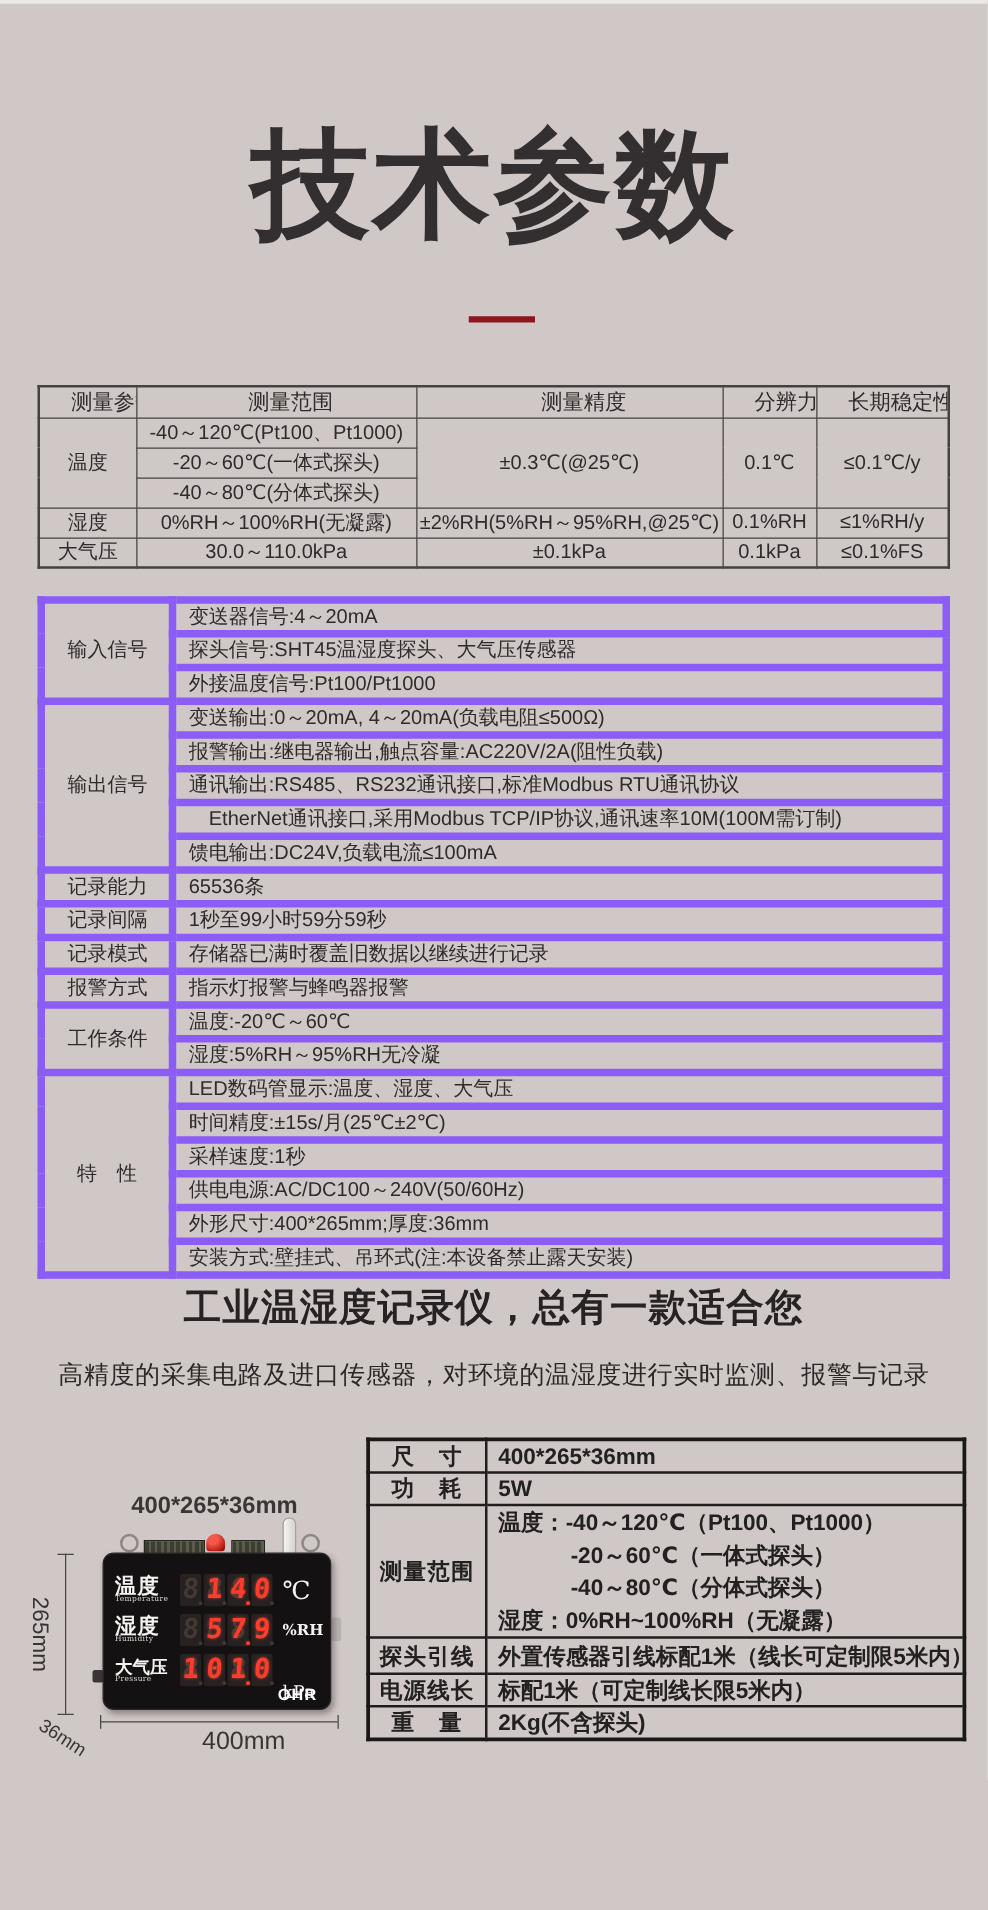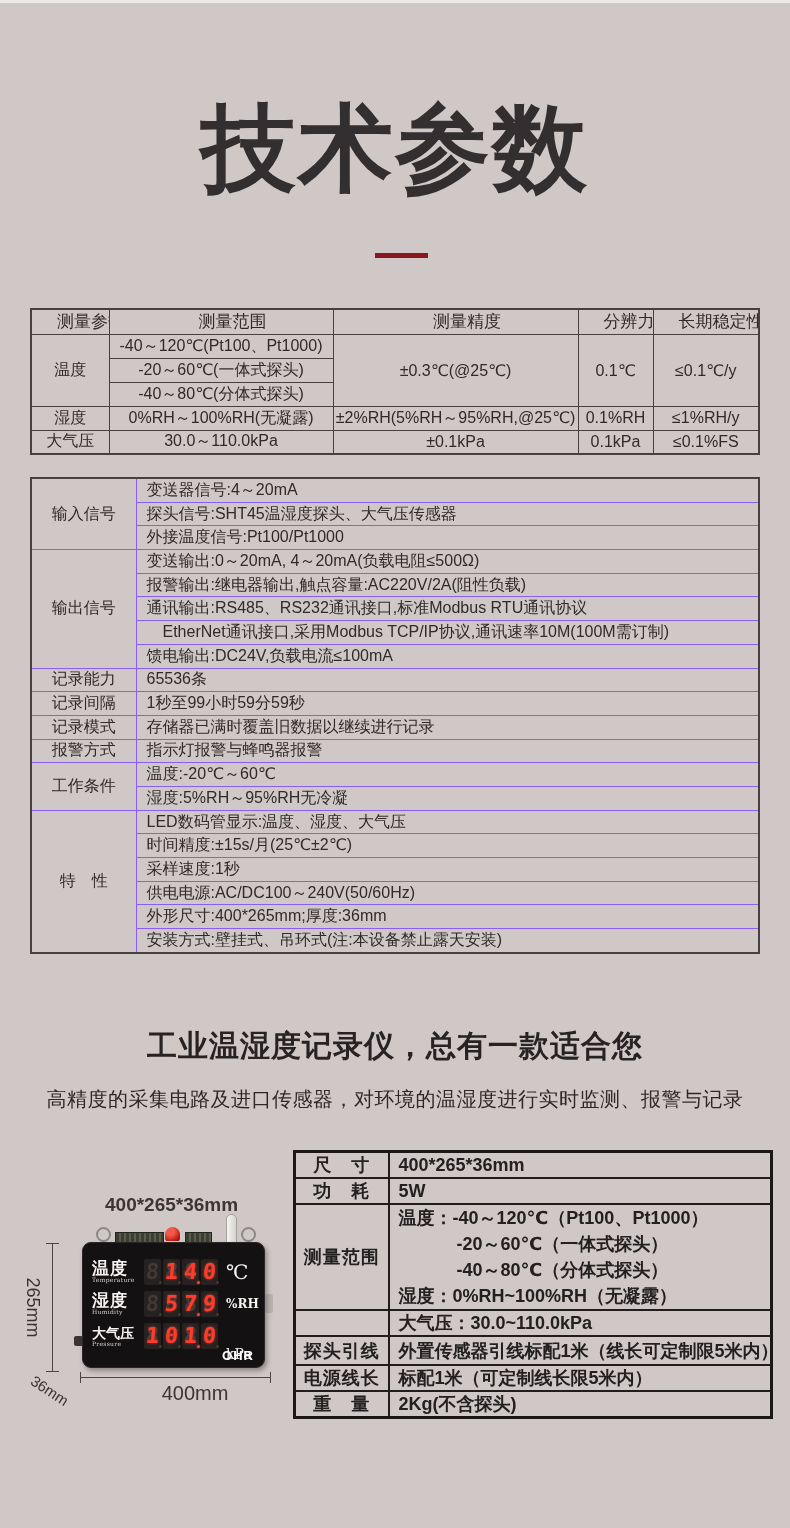--- a/index.html
+++ b/index.html
@@ -15,21 +15,21 @@
   
   table{border-collapse:collapse;table-layout:fixed;}
   #t1{position:absolute;left:30px;top:308px;width:730px;border:2px solid #474041;}
   #t1 td{border:1px solid #474041;text-align:center;font-size:16px;color:#2f2a2b;
     padding:0 2px;white-space:nowrap;overflow:hidden;}
   #t1 tr{height:24px;}
   #t1 tr.hdr{height:25px;}
   #t1 tr.hdr td{font-size:17px;padding-left:25px;}
 
   #t2{position:absolute;left:30px;top:477px;width:730px;height:477px;border:2px solid #474041;}
-  #t2 td{border:1px solid #8b5cf6;font-size:16px;color:#2f2a2b;white-space:nowrap;overflow:hidden;margin-top:17px;}
+  #t2 td{border:6px solid #8b5cf6;font-size:16px;color:#2f2a2b;white-space:nowrap;overflow:hidden;margin-top:17px;}
   #t2 td.lbl{text-align:center;padding:0 18px;}
   #t2 td.val{text-align:left;padding:0 0 0 10px;}
   #t2 td.val.indent{padding-left:26px;}
 
   
   .headline{position:absolute;left:0;top:1026px;width:790px;text-align:center;
     font-size:30px;font-weight:bold;color:#272324;letter-spacing:1px;}
   .subheadline{position:absolute;left:0;top:1086px;width:790px;text-align:center;
     font-size:20px;color:#2c2828;letter-spacing:.5px;}
 
@@ -354,24 +354,20 @@
     </tr>
     <tr style="height:104px">
       <td class="lbl">测量范围</td>
       <td class="val">
         <div class="line">温度：-40～120℃（Pt100、Pt1000）</div>
         <div class="line ind">-20～60℃（一体式探头）</div>
         <div class="line ind">-40～80℃（分体式探头）</div>
         <div class="line">湿度：0%RH~100%RH（无凝露）</div>
       </td>
     </tr>
-    <tr style="height:24px">
-      <td class="lbl"></td>
-      <td class="val">大气压：30.0~110.0kPa</td>
-    </tr>
     <tr style="height:29px">
       <td class="lbl">探头引线</td>
       <td class="val">外置传感器引线标配1米（线长可定制限5米内）</td>
     </tr>
     <tr style="height:24px">
       <td class="lbl">电源线长</td>
       <td class="val">标配1米（可定制线长限5米内）</td>
     </tr>
     <tr style="height:23px">
       <td class="lbl">重　量</td>

